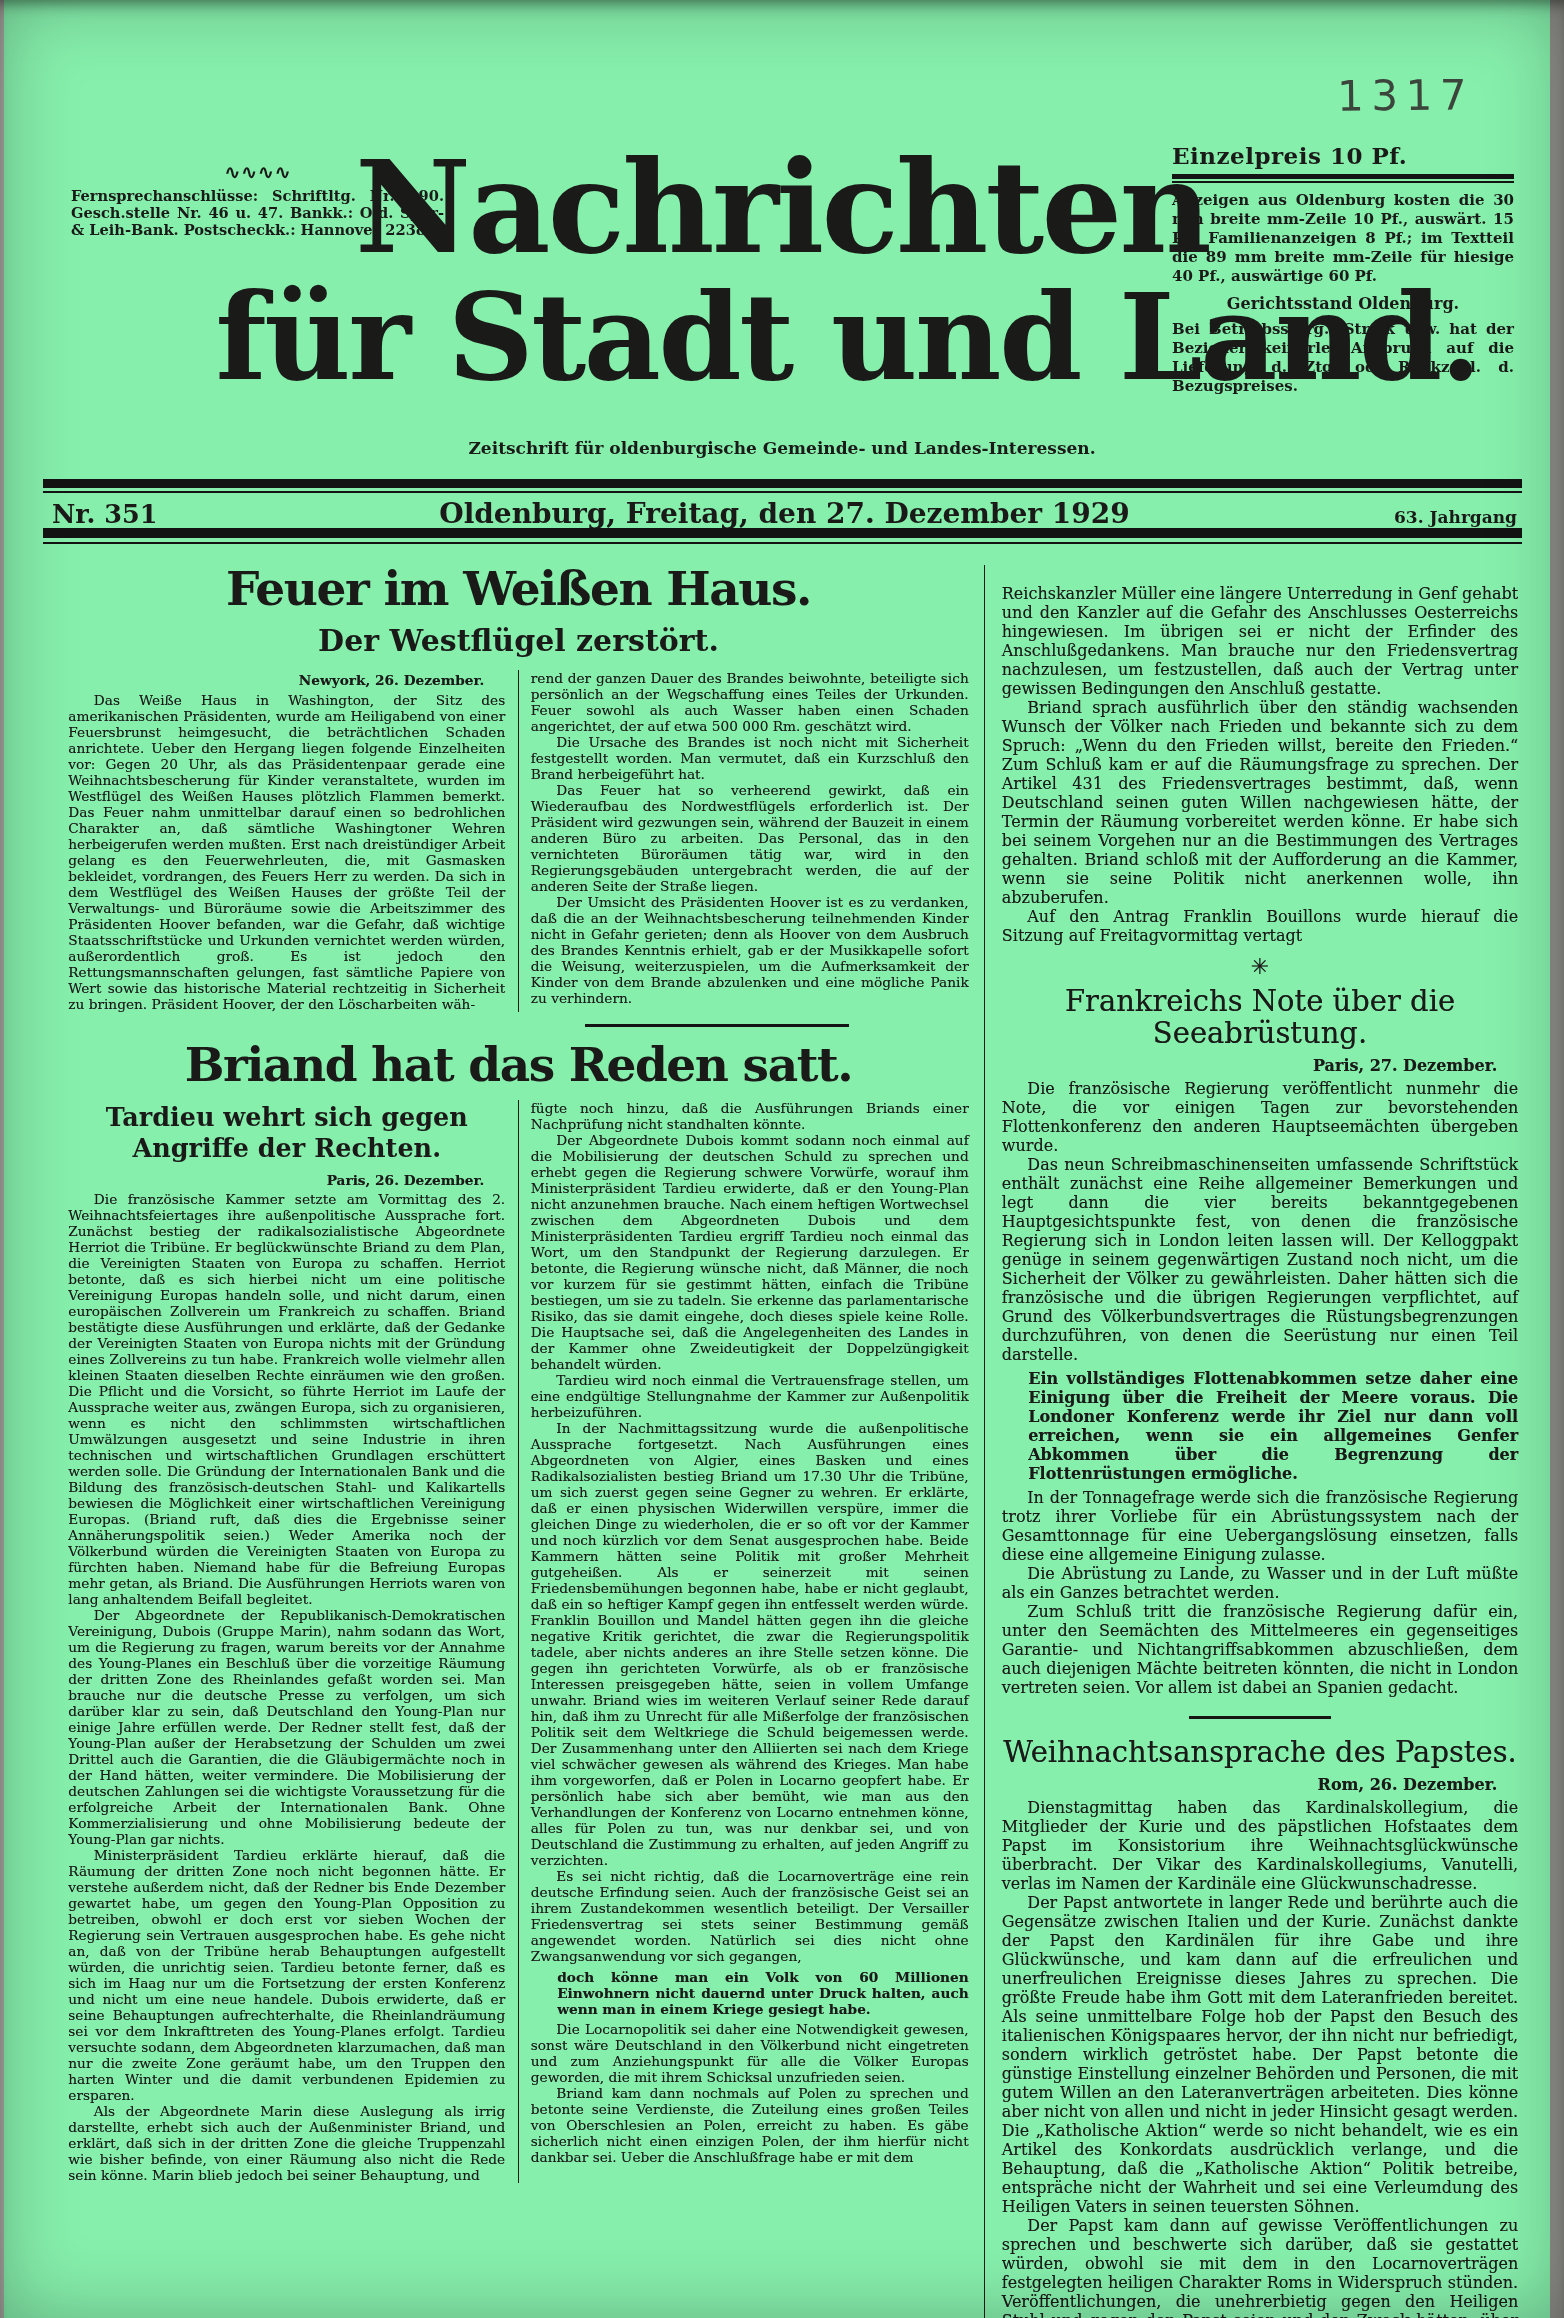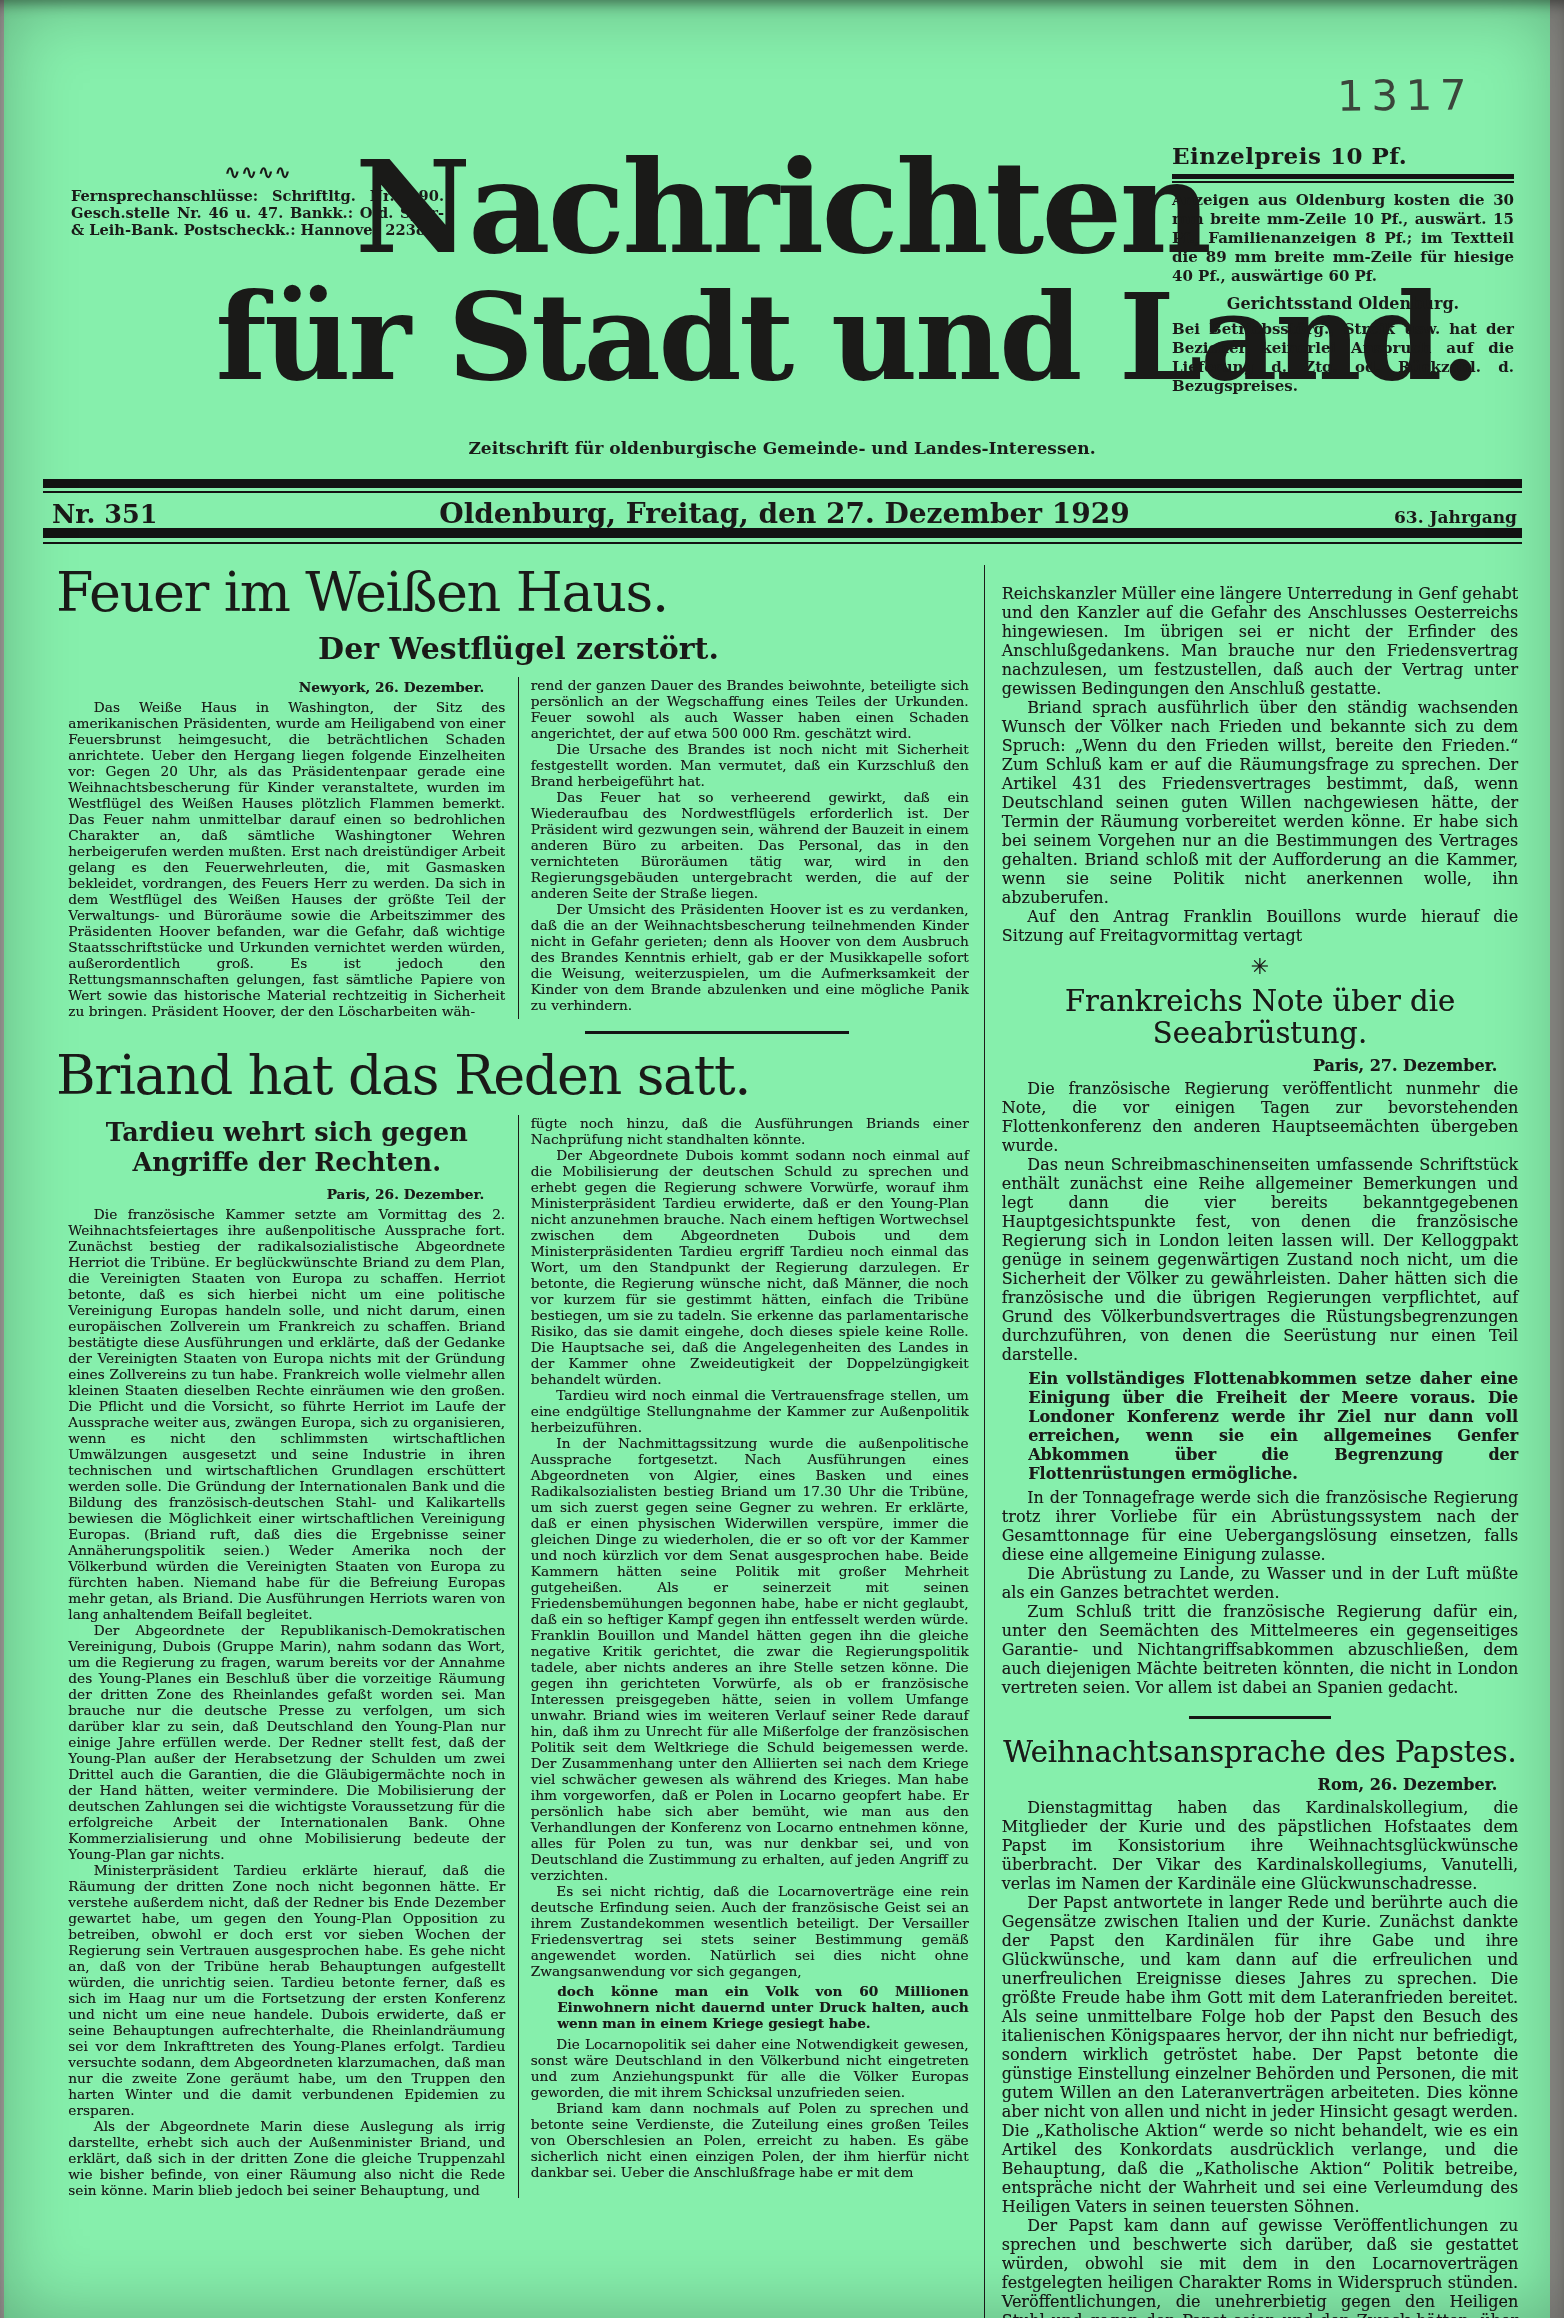--- a/index.html
+++ b/index.html
@@ -44,21 +44,21 @@
             align-items:baseline;font-weight:bold;}
   .issue{font-size:25.5px;width:198px;}
   .pubdate{font-size:28px;flex:1;text-align:center;}
   .volume{font-size:17px;width:198px;text-align:right;}
 
   .main{position:absolute;left:56px;top:565px;width:1465px;display:flex;align-items:flex-start;}
   .left-group{width:925px;flex:none;}
   .col3{flex:1;border-left:1.4px solid #1c1c1a;margin-left:2.8px;padding:19px 2.8px 0 17px;
         font-size:16px;line-height:19px;}
 
-  .art-headline{font-size:54px;line-height:1.04;font-weight:normal;text-align:left;
+  .art-headline{font-size:47px;line-height:1.04;font-weight:bold;text-align:center;
                 margin:0 0 10.4px;letter-spacing:-1.4px;}
   .art-subhead{font-size:30px;font-weight:bold;text-align:center;margin:0 0 11.3px;line-height:1.15;}
   .art-subhead2{font-size:25.5px;font-weight:bold;text-align:center;margin:1.9px 19px 8.5px;line-height:1.2;}
   .cols{display:flex;align-items:stretch;}
   .c{width:50%;box-sizing:border-box;padding:0 12.3px;font-size:13.7px;line-height:16px;}
   .c1{border-right:1.4px solid #1c1c1a;}
   .mid-rule{width:264px;height:2.8px;background:#141414;margin:12.3px 0 14px 529px;}
   .art2{margin-top:2.8px;}
 
   .blk{margin:0;text-align:justify;text-indent:25.5px;text-shadow:0 0 0.5px rgba(20,20,18,.45);}

